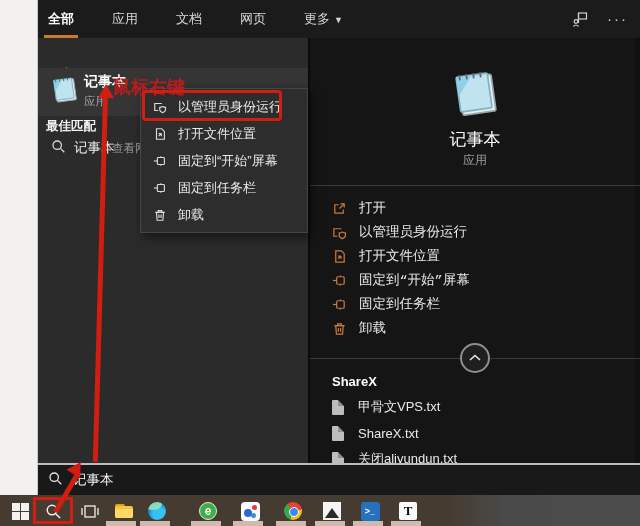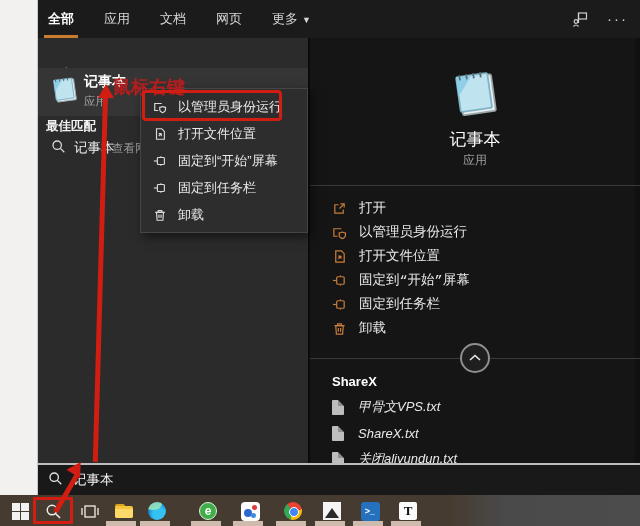--- a/index.html
+++ b/index.html
@@ -7,21 +7,21 @@
   #stage{position:relative;width:640px;height:526px;overflow:hidden;background:#f1f0ee;}
 
   
   .desktop{position:absolute;left:0;top:0;width:38px;height:495px;background:#f2f1ef;border-right:1px solid #c9c9c9;}
 
   
   .win{position:absolute;left:38px;top:0;width:602px;height:495px;background:#202020;}
 
   
   .topbar{position:absolute;left:0;top:0;width:100%;height:38px;background:#1b1b1b;display:flex;align-items:center;}
-  .tabs{display:flex;align-items:center;gap:26px;padding-left:8px;}
+  .tabs{display:flex;align-items:center;gap:34px;padding-left:8px;}
   .tab{position:relative;color:#d6d6d6;font-size:13px;padding:6px 2px;cursor:default;}
   .tab.active{color:#fff;font-weight:bold;}
   .tab.active::after{content:"";position:absolute;left:-2px;right:-2px;bottom:-4px;height:3px;background:#c87c2d;}
   .tab .caret{font-size:9px;margin-left:4px;color:#d6d6d6;}
   .topbar-right{margin-left:auto;display:flex;align-items:center;gap:18px;padding-right:12px;color:#cfcfcf;}
   .topbar-right svg{display:block;}
   .ellipsis{font-size:15px;letter-spacing:2px;color:#cfcfcf;line-height:10px;}
 
   
   .left-panel{position:absolute;left:0;top:38px;width:270px;height:425px;background:#2b2b2b;overflow:hidden;}
@@ -41,21 +41,21 @@
   .scrolltrack{position:absolute;right:0;top:0;width:5px;height:100%;background:#101010;}
   .hero-icon{position:absolute;left:139px;top:28px;}
   .hero-title{position:absolute;left:0;top:90px;width:100%;text-align:center;color:#fff;font-size:17px;}
   .hero-sub{position:absolute;left:0;top:114px;width:100%;text-align:center;color:#9f9f9f;font-size:12px;}
   .divider{position:absolute;left:0;width:100%;height:1px;background:#3a3a3a;}
   .action{position:absolute;left:22px;height:22px;display:flex;align-items:center;gap:12px;}
   .action .aicon{color:#c87c3a;display:flex;}
   .action .albl{color:#e9e9e9;font-size:13.5px;white-space:nowrap;font-family:Liberation Mono, monospace;}
   .chev-circle{position:absolute;left:150px;top:305px;width:30px;height:30px;border-radius:50%;background:#1f1f1f;border:2px solid #8f8f8f;display:flex;align-items:center;justify-content:center;}
   .recent-h{position:absolute;left:22px;top:336px;color:#fff;font-size:13px;font-weight:bold;}
-  .recent-row{position:absolute;left:22px;height:18px;display:flex;align-items:center;gap:14px;font-style:italic;}
+  .recent-row{position:absolute;left:22px;height:18px;display:flex;align-items:center;gap:14px;}
   .doc{width:12px;height:15px;background:#bdbdbd;border-radius:1px;position:relative;}
   .doc::after{content:"";position:absolute;right:0;top:0;border:3px solid #151515;border-left-color:#8f8f8f;border-bottom-color:#8f8f8f;}
   .recent-lbl{color:#e9e9e9;font-size:13px;white-space:nowrap;}
 
   
   .searchbar{position:absolute;left:0;top:463px;width:100%;height:32px;background:#191919;border-top:2px solid #bdbdbd;display:flex;align-items:center;gap:10px;padding-left:10px;}
   .searchbar .q{color:#f3f3f3;font-size:13.5px;}
 
   
   .taskbar{position:absolute;left:0;top:495px;width:640px;height:31px;background:linear-gradient(to right,#463b30 0%,#463b30 70%,#4a4a4a 79%,#4c4c4c 100%);}

